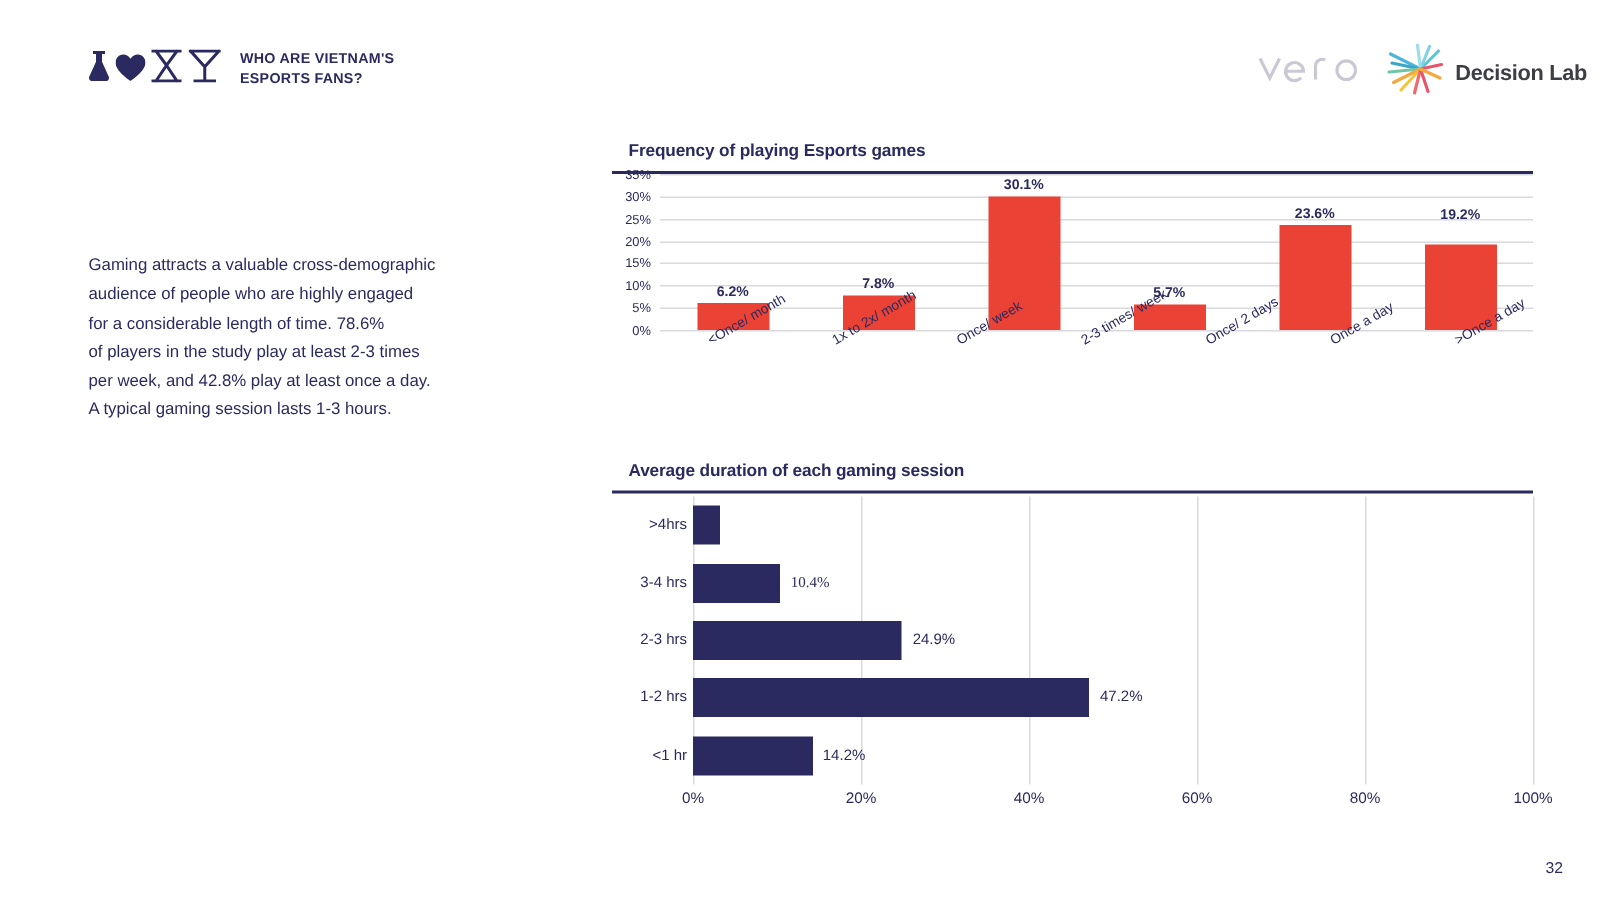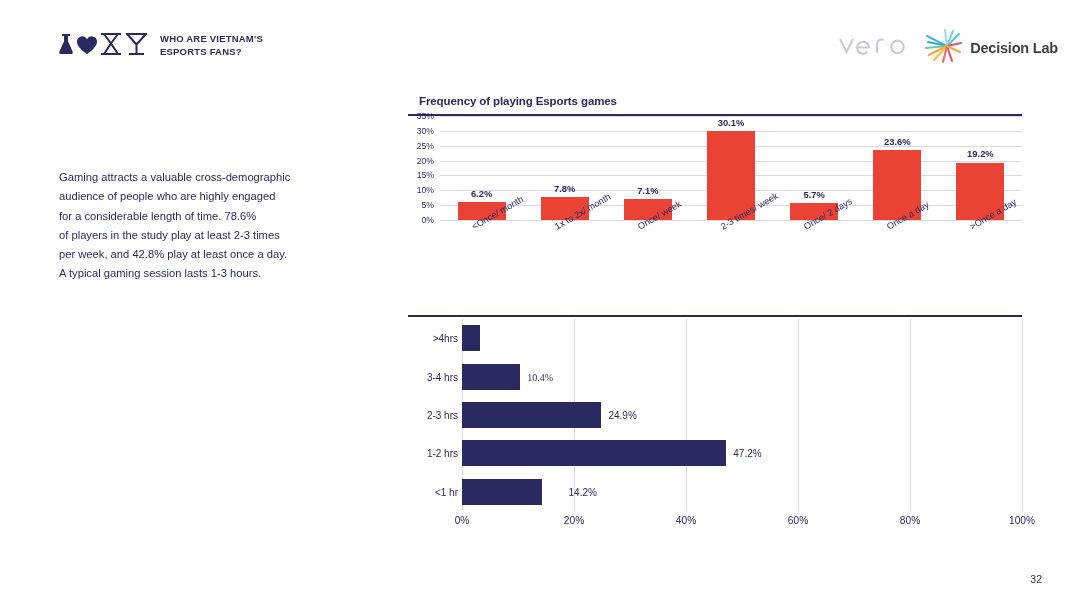--- a/index.html
+++ b/index.html
@@ -363,54 +363,51 @@
           <div class="c1-bars" id="c1-bars">
             <div class="c1-barwrap">
               <div class="c1-val" style="bottom: 21.4229px;">6.2%</div>
               <div class="c1-bar" style="height: 18.4229px; background: rgb(234, 67, 53);"></div>
             </div>
             <div class="c1-barwrap">
               <div class="c1-val" style="bottom: 26.1771px;">7.8%</div>
               <div class="c1-bar" style="height: 23.1771px; background: rgb(234, 67, 53);"></div>
             </div>
             <div class="c1-barwrap">
-              <div class="c1-val" style="bottom: 24.0971px;">7.1%</div>
-              <div class="c1-bar" style="height: 21.0971px; background: rgb(234, 67, 53);"></div>
-            </div>
-            <div class="c1-barwrap">
               <div class="c1-val" style="bottom: 92.44px;">30.1%</div>
               <div class="c1-bar" style="height: 89.44px; background: rgb(234, 67, 53);"></div>
             </div>
             <div class="c1-barwrap">
               <div class="c1-val" style="bottom: 19.9371px;">5.7%</div>
               <div class="c1-bar" style="height: 16.9371px; background: rgb(234, 67, 53);"></div>
             </div>
             <div class="c1-barwrap">
               <div class="c1-val" style="bottom: 73.1257px;">23.6%</div>
               <div class="c1-bar" style="height: 70.1257px; background: rgb(234, 67, 53);"></div>
             </div>
             <div class="c1-barwrap">
-              <div class="c1-val" style="bottom: 61px;">19.2%</div>
+              <div class="c1-val" style="bottom: 72px;">19.2%</div>
               <div class="c1-bar" style="height: 57.0514px; background: rgb(234, 67, 53);"></div>
             </div>
           </div>
       </div>
     </div>
     <div class="c1-xaxis" id="c1-xaxis">
         <div class="c1-xlabel" style="left: 29.5714px;">&lt;Once/ month</div>
         <div class="c1-xlabel" style="left: 112.714px;">1x to 2x/ month</div>
         <div class="c1-xlabel" style="left: 195.857px;">Once/ week</div>
         <div class="c1-xlabel" style="left: 279px;">2-3 times/ week</div>
         <div class="c1-xlabel" style="left: 362.143px;">Once/ 2 days</div>
         <div class="c1-xlabel" style="left: 445.286px;">Once a day</div>
         <div class="c1-xlabel" style="left: 528.429px;">&gt;Once a day</div>
       </div>
   </div>
 
   <div id="chart2">
+    <div class="chart-title">Average duration of each gaming session</div>
     <div class="chart-rule"></div>
     <div class="c2-body">
       <div class="c2-cats" id="c2-cats">
           <div class="c2-cat" style="top: 19.2px;">&gt;4hrs</div>
           <div class="c2-cat" style="top: 57.6px;">3-4 hrs</div>
           <div class="c2-cat" style="top: 96px; margin-left: 16px;">2-3 hrs</div>
           <div class="c2-cat" style="top: 134.4px;">1-2 hrs</div>
           <div class="c2-cat" style="top: 172.8px;">&lt;1 hr</div>
         </div>
       <div class="c2-plot" id="c2-plot">
@@ -421,21 +418,21 @@
           <div class="c2-vgrid" style="left: 80%;"></div>
           <div class="c2-vgrid" style="left: 100%;"></div>
           <div class="c2-bar" style="top: 19.2px; width: 3.3%; background: rgb(43, 42, 96);"></div>
           <div class="c2-bar" style="top: 57.6px; width: 10.4%; background: rgb(43, 42, 96);"></div>
           <div class="c2-val" style="top: 57.6px; left: calc(10.4% + 7px); font-family: Liberation Serif, serif;">10.4%</div>
           <div class="c2-bar" style="top: 96px; width: 24.9%; background: rgb(43, 42, 96);"></div>
           <div class="c2-val" style="top: 96px; left: calc(24.9% + 7px);">24.9%</div>
           <div class="c2-bar" style="top: 134.4px; width: 47.2%; background: rgb(43, 42, 96);"></div>
           <div class="c2-val" style="top: 134.4px; left: calc(47.2% + 7px);">47.2%</div>
           <div class="c2-bar" style="top: 172.8px; width: 14.2%; background: rgb(43, 42, 96);"></div>
-          <div class="c2-val" style="top: 172.8px; left: calc(14.2% + 7px); margin-left: 20px;">14.2%</div>
+          <div class="c2-val" style="top: 172.8px; left: calc(14.2% + 7px);">14.2%</div>
         </div>
     </div>
     <div class="c2-xaxis" id="c2-xaxis">
         <div class="c2-xtick" style="left: 0%;">0%</div>
         <div class="c2-xtick" style="left: 20%;">20%</div>
         <div class="c2-xtick" style="left: 40%;">40%</div>
         <div class="c2-xtick" style="left: 60%;">60%</div>
         <div class="c2-xtick" style="left: 80%;">80%</div>
         <div class="c2-xtick" style="left: 100%;">100%</div>
       </div>

